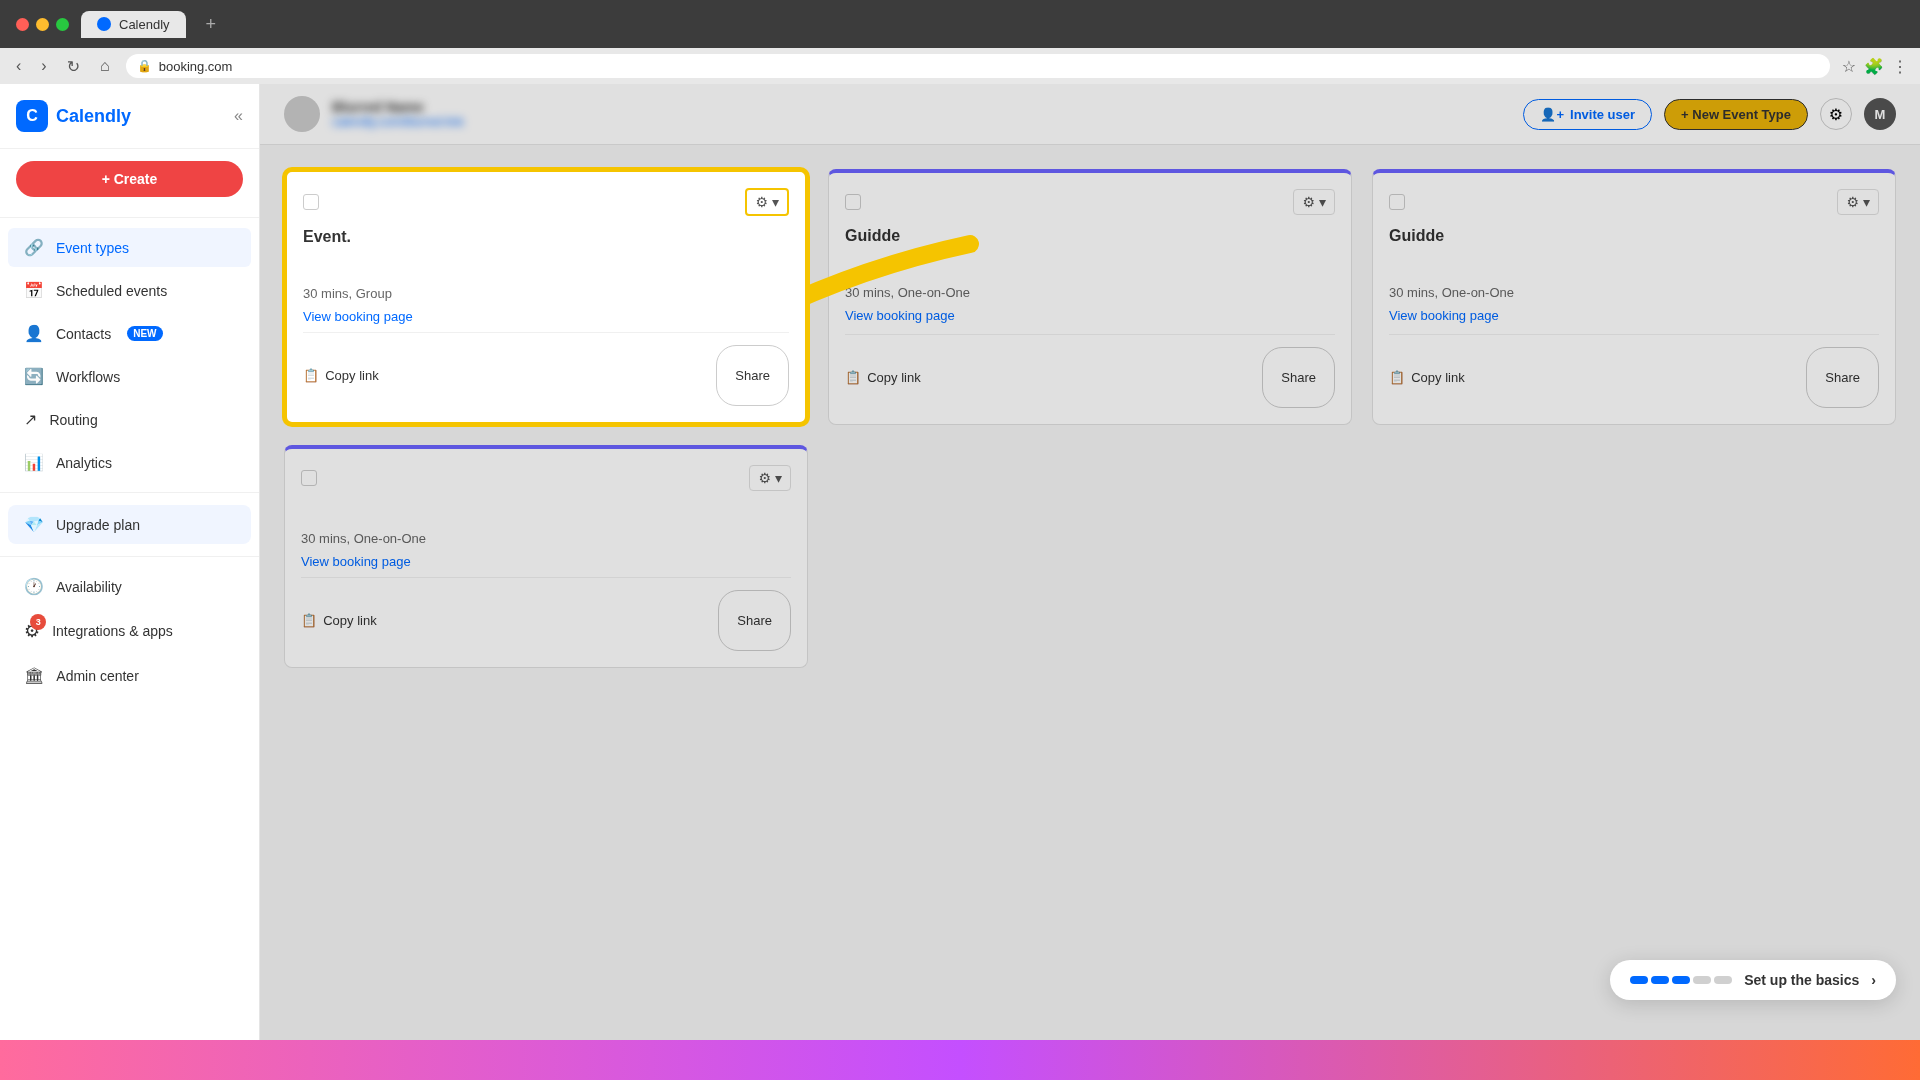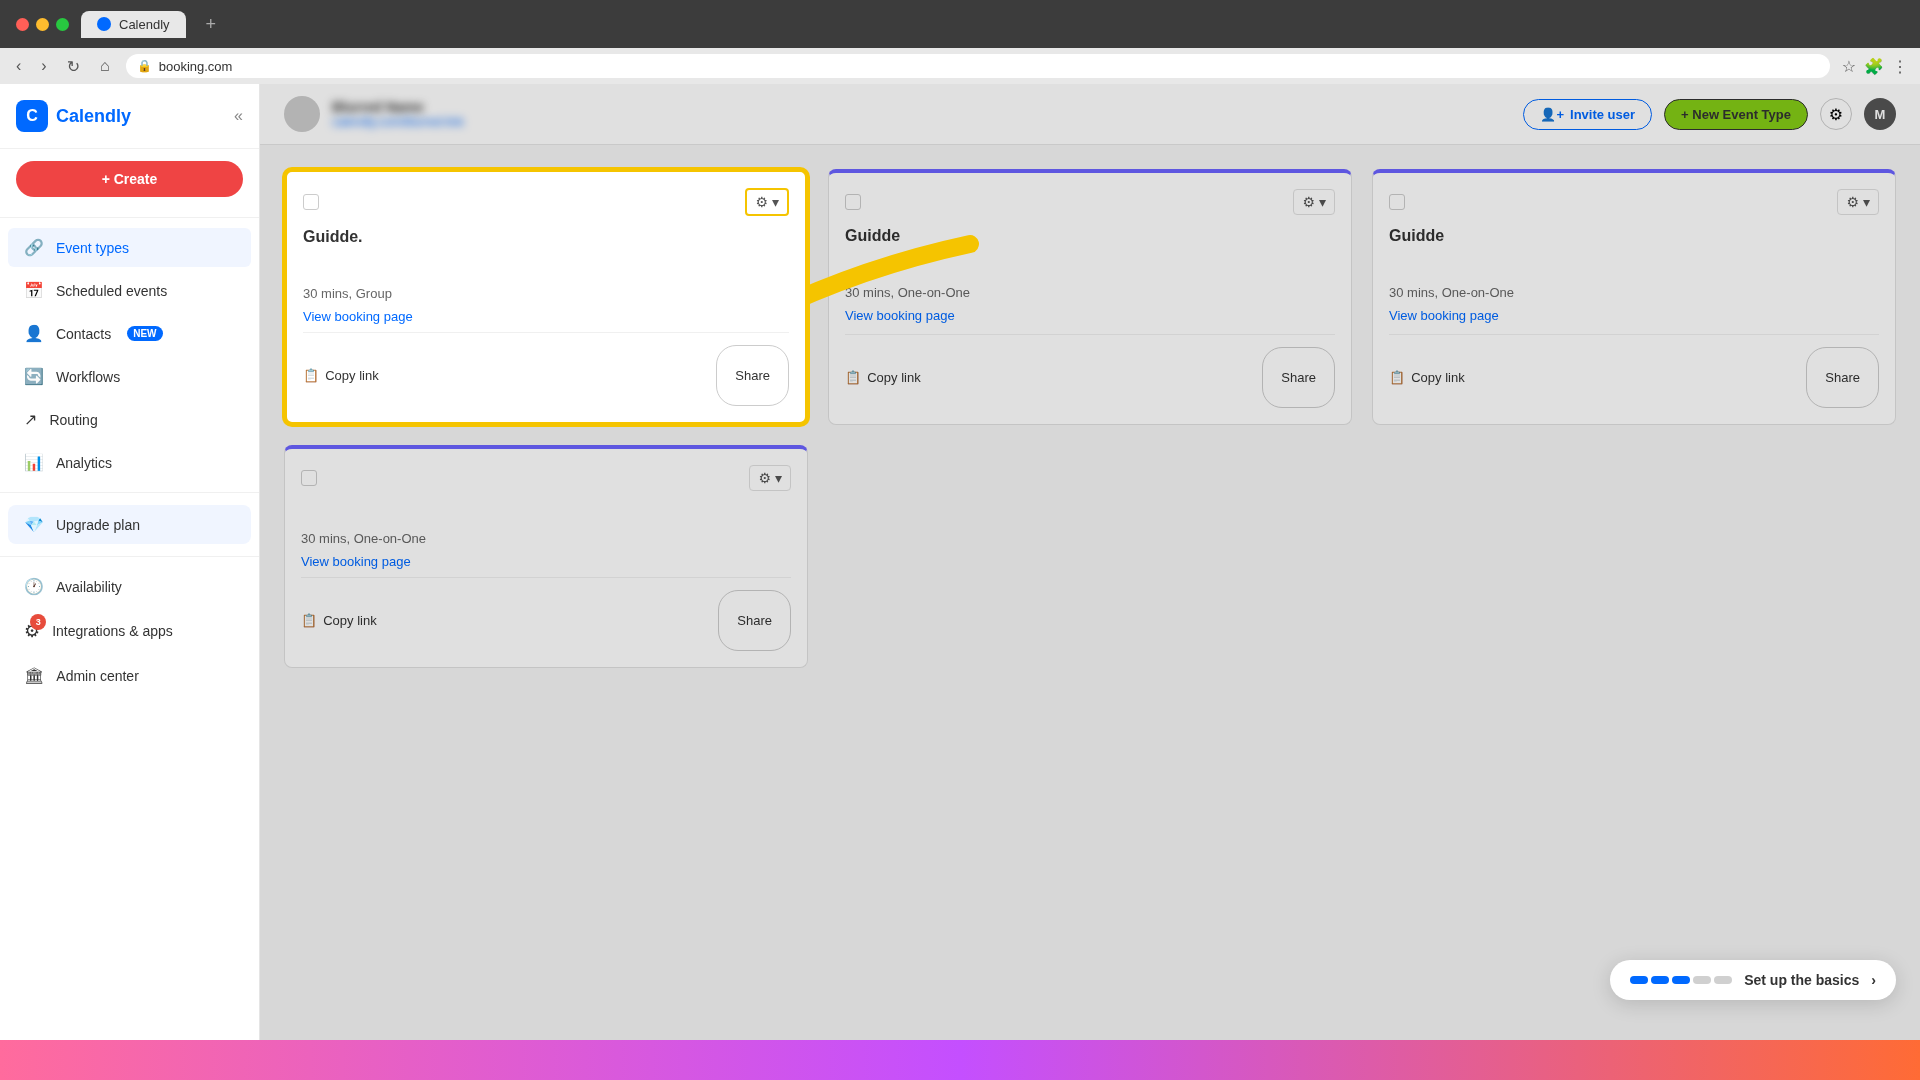--- a/index.html
+++ b/index.html
@@ -182,21 +182,21 @@
       font-size: 13px;
       font-weight: 600;
       cursor: pointer;
       display: flex;
       align-items: center;
       gap: 6px;
     }
     .new-event-btn {
       border: 1.5px solid #333;
       color: #333;
-      background: #84cc16;
+      background: #eab308;
       border-radius: 20px;
       padding: 7px 16px;
       font-size: 13px;
       font-weight: 600;
       cursor: pointer;
       display: flex;
       align-items: center;
       gap: 6px;
     }
     .settings-btn {
@@ -494,21 +494,21 @@
     <div class="cards-area">
 
       <div class="event-card card-highlighted" style="position:relative; z-index:160;">
         <div class="card-header">
           <div class="card-checkbox"></div>
           <div class="card-gear" style="border: 2px solid #f5c400;">
             <span>⚙</span>
             <span>▾</span>
           </div>
         </div>
-        <div class="card-title">Guidde.</div>
+        <div class="card-title">Event.</div>
         <div class="card-subtitle">30 mins, Group</div>
         <a class="card-link">View booking page</a>
         <div class="card-footer">
           <button class="copy-link-btn">
             <span>📋</span>
             <span>Copy link</span>
           </button>
           <button class="share-btn">Share</button>
         </div>
       </div>

